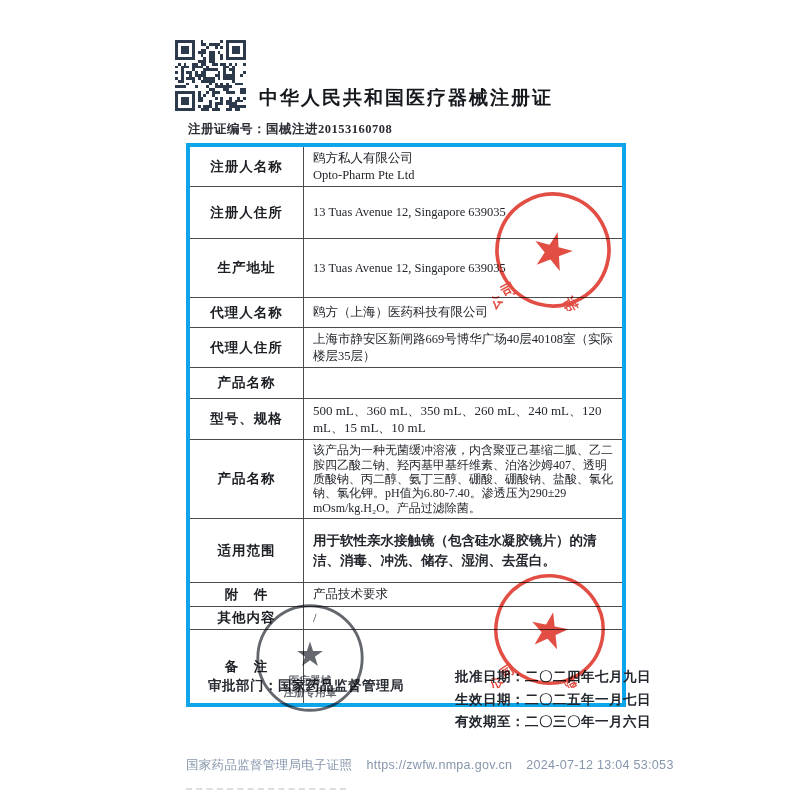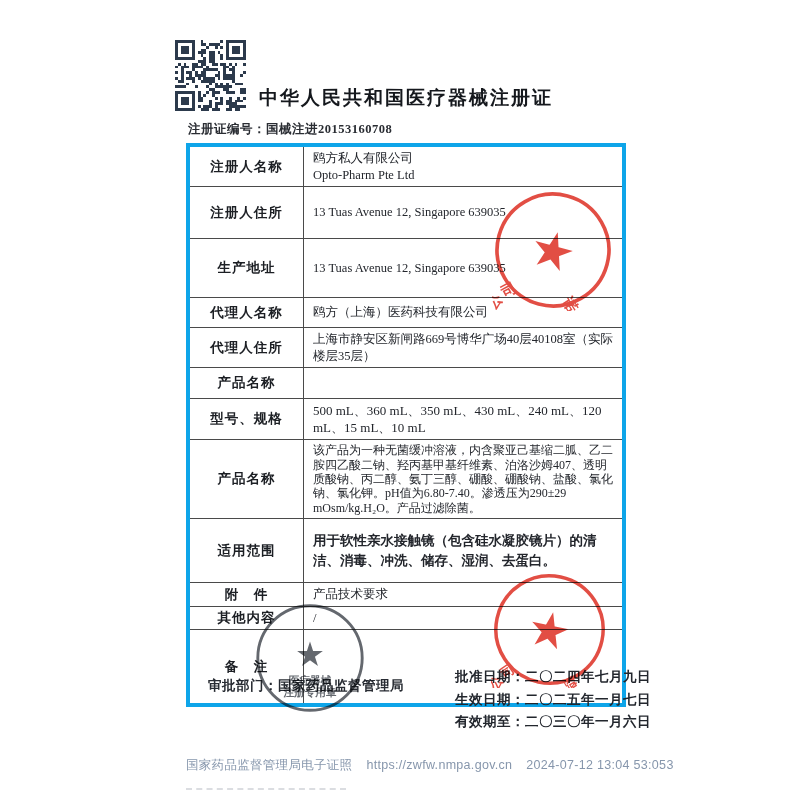--- a/index.html
+++ b/index.html
@@ -392,21 +392,21 @@
     </div>
     <div class="row">
       <div class="cell label">代理人住所</div>
       <div class="cell content">上海市静安区新闸路669号博华广场40层40108室（实际楼层35层）</div>
     </div>
     <div class="row">
       <div class="cell label">产品名称</div>
     </div>
     <div class="row">
       <div class="cell label">型号、规格</div>
-      <div class="cell content">500 mL、360 mL、350 mL、430 mL、240 mL、120 mL、15 mL、10 mL</div>
+      <div class="cell content">500 mL、360 mL、350 mL、260 mL、240 mL、120 mL、15 mL、10 mL</div>
     </div>
     <div class="row">
       <div class="cell label">产品名称</div>
       <div class="cell content">该产品为一种无菌缓冲溶液，内含聚亚己基缩二胍、乙二胺四乙酸二钠、羟丙基甲基纤维素、泊洛沙姆407、透明质酸钠、丙二醇、氨丁三醇、硼酸、硼酸钠、盐酸、氯化钠、氯化钾。pH值为6.80-7.40。渗透压为290±29 mOsm/kg.H₂O。产品过滤除菌。</div>
     </div>
     <div class="row">
       <div class="cell label">适用范围</div>
       <div class="cell content">用于软性亲水接触镜（包含硅水凝胶镜片）的清洁、消毒、冲洗、储存、湿润、去蛋白。</div>
     </div>
     <div class="row">

